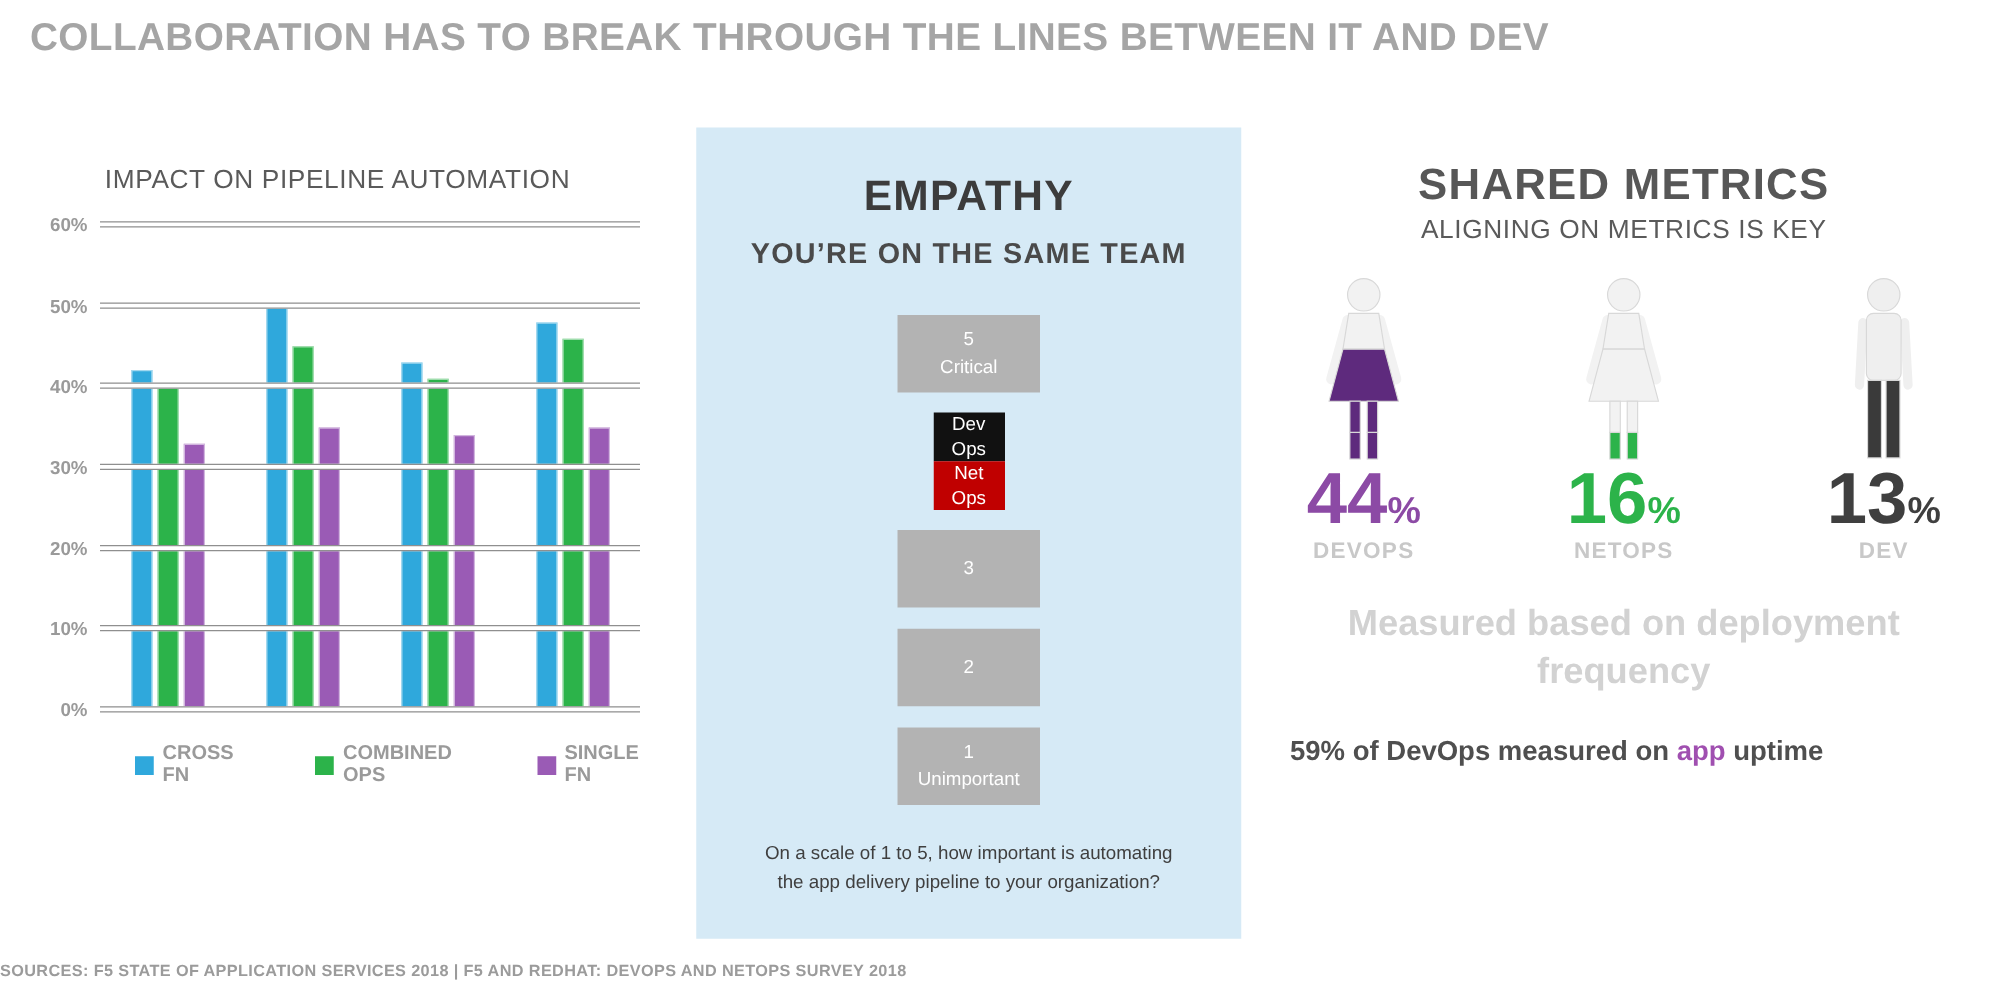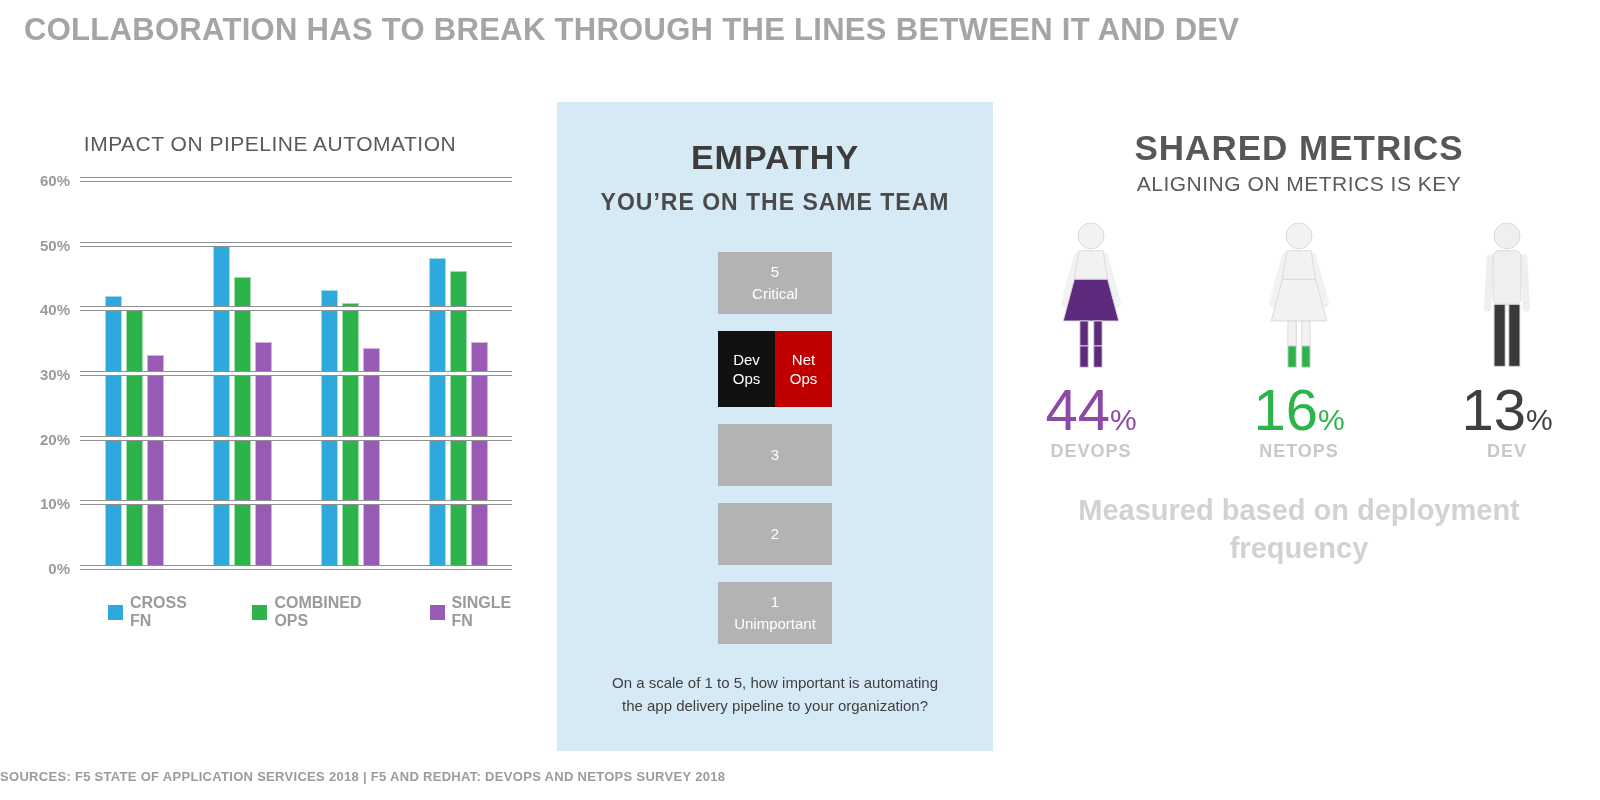--- a/index.html
+++ b/index.html
@@ -28,32 +28,32 @@
   .legend-item{display:flex;align-items:center;gap:7px;font-size:16px;font-weight:bold;color:#9A9A9A;padding-left:36px;}
   .legend-swatch{width:15px;height:15px;flex:0 0 auto;}
 
   
   .empathy-panel{position:absolute;left:557px;top:102px;width:436px;height:649px;text-align:center;}
   .empathy-title{margin-top:36px;font-size:34px;font-weight:bold;color:#3C3C3C;letter-spacing:1px;}
   .empathy-sub{margin-top:12px;font-size:23px;font-weight:bold;color:#4A4A4A;letter-spacing:1px;}
   .scale{margin-top:36px;display:flex;flex-direction:column;align-items:center;gap:17px;}
   .scale-box{width:114px;height:62px;display:flex;flex-direction:column;align-items:center;
     justify-content:center;color:#ffffff;font-size:15px;line-height:1.5;}
-  .scale-box.split{flex-direction:row;height:76px;padding:0;width:114px;}
+  .scale-box.split{flex-direction:column;height:76px;padding:0;width:114px;}
   .split-half{width:57px;height:100%;display:flex;align-items:center;justify-content:center;
     color:#ffffff;font-size:15px;line-height:1.3;}
   .split-half span{display:block;width:34px;}
   .question{margin:28px auto 0;width:330px;font-size:15px;color:#3F3F3F;line-height:1.5;}
 
   
   .right-section{position:absolute;left:1016px;top:128px;width:566px;}
   .metrics-columns{display:flex;justify-content:space-between;margin-top:26px;padding:0 8px;}
   .metric-col{width:134px;display:flex;flex-direction:column;align-items:center;}
   .person-svg{width:108px;height:148px;display:block;}
-  .metric-value{margin-top:11px;font-weight:normal;line-height:1;white-space:nowrap;}
+  .metric-value{margin-top:0;font-weight:bold;line-height:1;white-space:nowrap;}
   .metric-value .val{font-size:58px;}
   .metric-value .unit{font-size:30px;}
   .metric-label{font-size:18px;font-weight:bold;color:#C8C8C8;letter-spacing:1px;margin-top:2px;}
   .caption{margin:30px auto 0;width:480px;font-size:29px;font-weight:bold;color:#D2D2D2;
     line-height:1.3;text-align:center;}
   .stats{margin-top:28px;padding-left:16px;text-align:left;}
   .stat-line{font-size:22px;font-weight:bold;color:#4F4F4F;line-height:1.5;}
 
   .footer{position:absolute;bottom:16px;left:0;width:100%;
     font-size:13px;font-weight:bold;color:#9B9B9B;letter-spacing:.3px;}
@@ -201,16 +201,17 @@
       <rect x="41" y="89" width="12" height="67" fill="var(--legs)"></rect>
       <rect x="57" y="89" width="12" height="67" fill="var(--legs)"></rect>
     </g>
   </svg>
         <div class="metric-value" style="color: rgb(63, 63, 63);"><span class="val">13</span><span class="unit">%</span></div>
         <div class="metric-label">DEV</div>
       </div>
     </div>
   <div class="caption">Measured based on deployment frequency</div>
   <div class="stats">
+    <div class="stat-line"><span>59% of DevOps measured on </span><span style="color: rgb(160, 79, 176);">app</span><span> uptime</span></div>
   </div>
 </div>
 
 <div class="footer">SOURCES: F5 STATE OF APPLICATION SERVICES 2018 | F5 AND REDHAT: DEVOPS AND NETOPS SURVEY 2018</div>
 
 </body></html>

